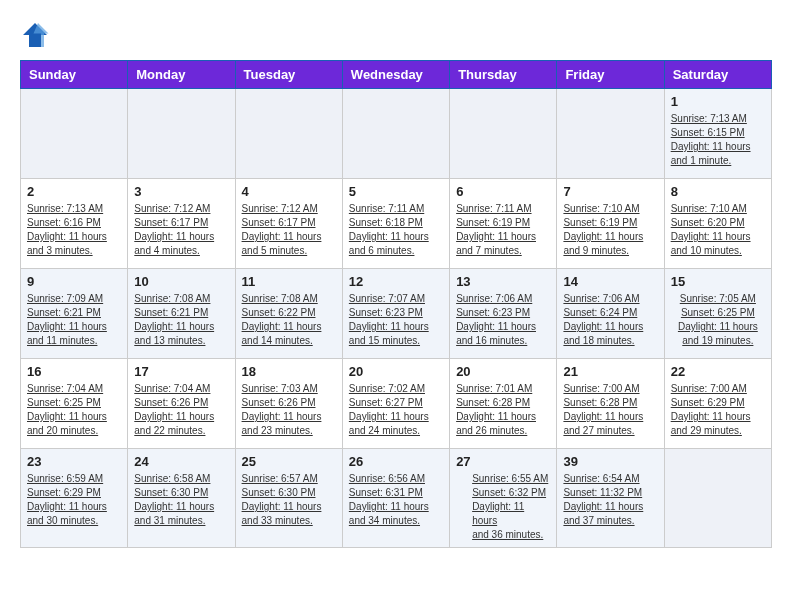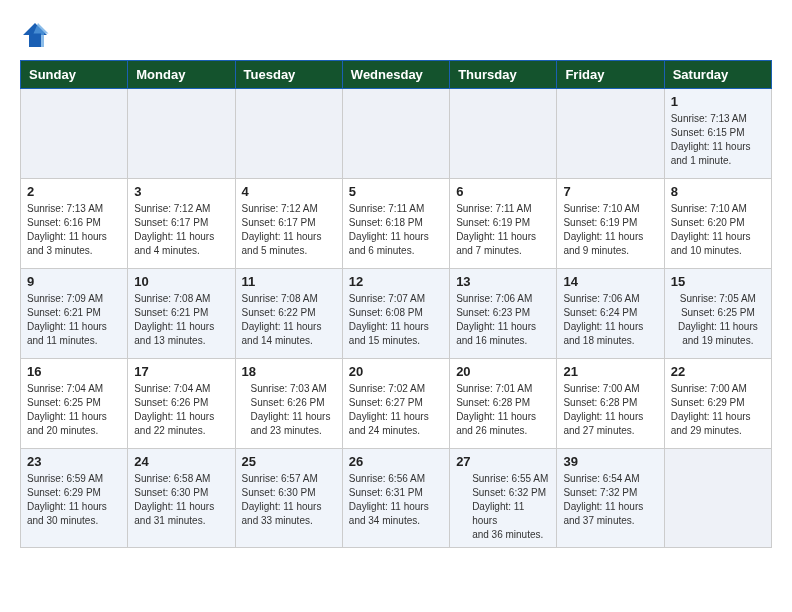--- a/index.html
+++ b/index.html
@@ -44,21 +44,21 @@
     .calendar-subtitle {
       font-size: 16px;
       color: #444;
     }
     .calendar {
       width: 100%;
       border-collapse: collapse;
       table-layout: fixed;
     }
     .calendar th {
-      background: #14532d;
+      background: #6d28d9;
       color: #fff;
       text-align: left;
       padding: 6px 8px;
       font-size: 13px;
       font-weight: bold;
       border: 1px solid #1a5fb4;
     }
     .calendar td {
       border: 1px solid #ccc;
       vertical-align: top;
@@ -74,20 +74,21 @@
     .day-number {
       font-size: 13px;
       font-weight: bold;
       display: block;
       margin-bottom: 3px;
     }
     .day-info {
       font-size: 10px;
       color: #333;
       line-height: 1.4;
+      text-decoration: underline;
     }
     .row-shade td {
       background: #f0f4fa;
     }
     .row-shade td.empty {
       background: #eef1f7;
     }
   </style>
 </head>
 <body>
@@ -206,21 +207,21 @@
         <td>
           <span class="day-number">11</span>
           <div class="day-info" style="white-space: pre-line;">Sunrise: 7:08 AM
 Sunset: 6:22 PM
 Daylight: 11 hours
 and 14 minutes.</div>
         </td>
         <td>
           <span class="day-number">12</span>
           <div class="day-info" style="white-space: pre-line;">Sunrise: 7:07 AM
-Sunset: 6:08 PM
+Sunset: 6:23 PM
 Daylight: 11 hours
 and 15 minutes.</div>
         </td>
         <td>
           <span class="day-number">13</span>
           <div class="day-info" style="white-space: pre-line;">Sunrise: 7:06 AM
 Sunset: 6:23 PM
 Daylight: 11 hours
 and 16 minutes.</div>
         </td>
@@ -249,21 +250,21 @@
         </td>
         <td>
           <span class="day-number">17</span>
           <div class="day-info" style="white-space: pre-line;">Sunrise: 7:04 AM
 Sunset: 6:26 PM
 Daylight: 11 hours
 and 22 minutes.</div>
         </td>
         <td>
           <span class="day-number">18</span>
-          <div class="day-info" style="white-space: pre-line; margin-left: 9px;">Sunrise: 7:03 AM
+          <div class="day-info" style="white-space: pre-line;">Sunrise: 7:03 AM
 Sunset: 6:26 PM
 Daylight: 11 hours
 and 23 minutes.</div>
         </td>
         <td>
           <span class="day-number">20</span>
           <div class="day-info" style="white-space: pre-line;">Sunrise: 7:02 AM
 Sunset: 6:27 PM
 Daylight: 11 hours
 and 24 minutes.</div>
@@ -322,20 +323,20 @@
         <td>
           <span class="day-number">27</span>
           <div class="day-info" style="white-space: pre-line; margin-left: 16px;">Sunrise: 6:55 AM
 Sunset: 6:32 PM
 Daylight: 11 hours
 and 36 minutes.</div>
         </td>
         <td>
           <span class="day-number">39</span>
           <div class="day-info" style="white-space: pre-line;">Sunrise: 6:54 AM
-Sunset: 7:32 PM
+Sunset: 11:32 PM
 Daylight: 11 hours
 and 37 minutes.</div>
         </td>
         <td class="empty"></td>
       </tr>
     </tbody>
 </table>
 
 </body></html>

